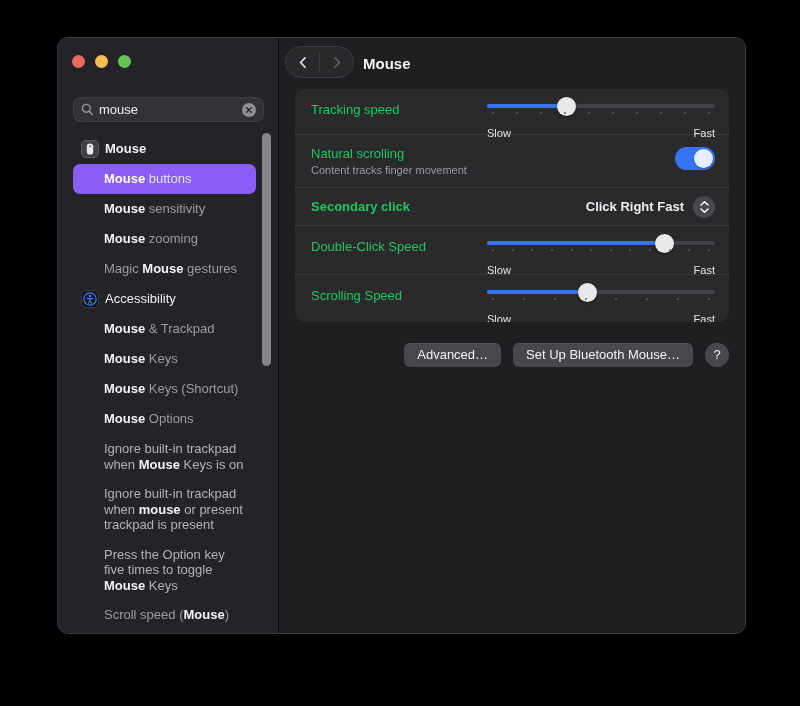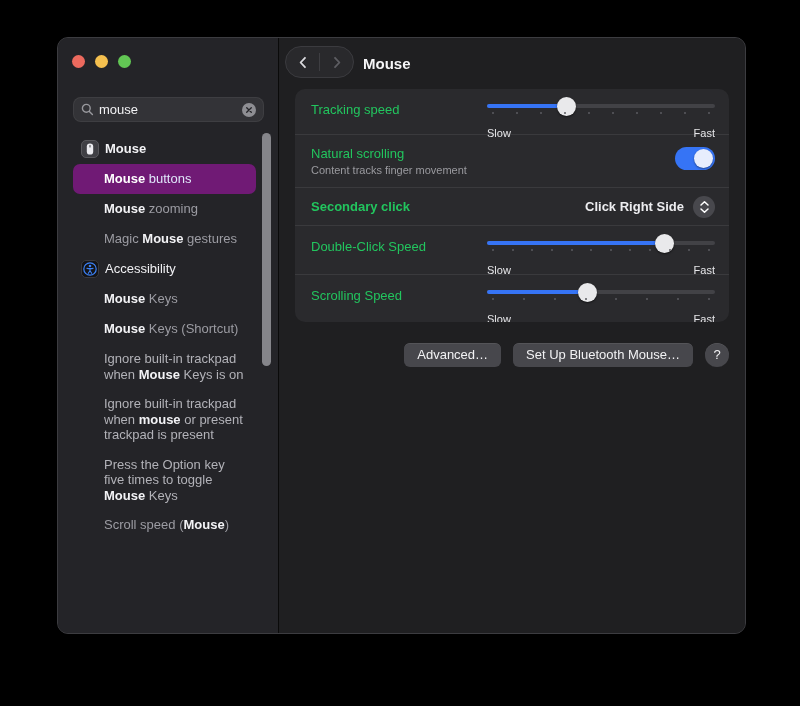--- a/index.html
+++ b/index.html
@@ -18,21 +18,21 @@
           border:1px solid rgba(255,255,255,0.06);border-radius:8px;
           display:flex;align-items:center;padding:0 7px;box-sizing:border-box;}
   .s-ic{display:flex;align-items:center;}
   .s-txt{color:#f2f2f4;font-size:13px;margin-left:5px;flex:1;}
   .s-clear{display:flex;align-items:center;cursor:pointer;}
   .sb-list{margin-top:12px;}
   .sb-item{display:flex;align-items:center;margin:0 22px 0 15px;
            padding-left:8px;min-height:30px;border-radius:7px;
            white-space:nowrap;cursor:default;box-sizing:border-box;}
   .sb-item.no-icon{padding-left:31px;}
-  .sb-item.selected{background:#701a75;}
+  .sb-item.selected{background:#8b5cf6;}
   .sb-item.gap{margin-top:0;}
   .sb-item.multi{padding-top:7px;padding-bottom:7px;min-height:0;}
   .sb-icon{width:18px;height:18px;margin-right:6px;display:flex;align-items:center;}
   .sb-line{font-size:13px;line-height:15.5px;color:#b2b2b8;}
   .seg{color:#9c9ca3;}
   .sb-item.multi .seg{color:#b2b2b8;}
   .seg-b{color:#f3f3f6;font-weight:700;}
   .seg-w{color:#f0f0f3;}
   .sb-item.selected .seg,.sb-item.selected .sb-line{color:#dfe6fa;}
   .sb-item.selected .seg-b{color:#ffffff;}
@@ -128,20 +128,25 @@
             <div class="sb-line"><span class="seg-b">Mouse</span></div>
           </div>
         </div>
         <div class="sb-item selected no-icon">
           <div>
             <div class="sb-line"><span class="seg-b">Mouse</span><span class="seg"> buttons</span></div>
           </div>
         </div>
         <div class="sb-item no-icon">
           <div>
+            <div class="sb-line"><span class="seg-b">Mouse</span><span class="seg"> sensitivity</span></div>
+          </div>
+        </div>
+        <div class="sb-item no-icon">
+          <div>
             <div class="sb-line"><span class="seg-b">Mouse</span><span class="seg"> zooming</span></div>
           </div>
         </div>
         <div class="sb-item no-icon">
           <div>
             <div class="sb-line"><span class="seg">Magic </span><span class="seg-b">Mouse</span><span class="seg"> gestures</span></div>
           </div>
         </div>
         <div class="sb-item gap">
           <span class="sb-icon">
@@ -151,26 +156,36 @@
               <circle cx="9" cy="6" r="1.3" fill="#3c82f7"></circle>
               <path d="M5.9 8.2 C7.1 8.8 10.9 8.8 12.1 8.2 M9 8.6 L9 10.8 M9 10.8 L7.3 13.3 M9 10.8 L10.7 13.3" stroke="#3c82f7" stroke-width="1.1" fill="none" stroke-linecap="round"></path>
             </svg>
           </span>
           <div>
             <div class="sb-line"><span class="seg-w">Accessibility</span></div>
           </div>
         </div>
         <div class="sb-item no-icon">
           <div>
+            <div class="sb-line"><span class="seg-b">Mouse</span><span class="seg"> &amp; Trackpad</span></div>
+          </div>
+        </div>
+        <div class="sb-item no-icon">
+          <div>
             <div class="sb-line"><span class="seg-b">Mouse</span><span class="seg"> Keys</span></div>
           </div>
         </div>
         <div class="sb-item no-icon">
           <div>
             <div class="sb-line"><span class="seg-b">Mouse</span><span class="seg"> Keys (Shortcut)</span></div>
+          </div>
+        </div>
+        <div class="sb-item no-icon">
+          <div>
+            <div class="sb-line"><span class="seg-b">Mouse</span><span class="seg"> Options</span></div>
           </div>
         </div>
         <div class="sb-item multi no-icon">
           <div>
             <div class="sb-line"><span class="seg">Ignore built-in trackpad</span></div>
             <div class="sb-line"><span class="seg">when </span><span class="seg-b">Mouse</span><span class="seg"> Keys is on</span></div>
           </div>
         </div>
         <div class="sb-item multi no-icon">
           <div>
@@ -249,21 +264,21 @@
         </span>
         <span class="toggle on">
             <span class="knob"></span>
           </span>
       </div>
       <div class="sep"></div>
 
       <div class="row r3">
         <span class="row-label">Secondary click</span>
         <span class="sec-right">
-          <span class="sec-value">Click Right Side</span>
+          <span class="sec-value">Click Right Fast</span>
           <span class="stepper">
             <svg width="11" height="14" viewBox="0 0 11 14">
                 <path d="M2 5 L5.5 1.7 L9 5" stroke="#ffffff" stroke-width="1.5" fill="none" stroke-linecap="round" stroke-linejoin="round"></path>
                 <path d="M2 9 L5.5 12.3 L9 9" stroke="#ffffff" stroke-width="1.5" fill="none" stroke-linecap="round" stroke-linejoin="round"></path>
               </svg>
           </span>
         </span>
       </div>
       <div class="sep"></div>
 

